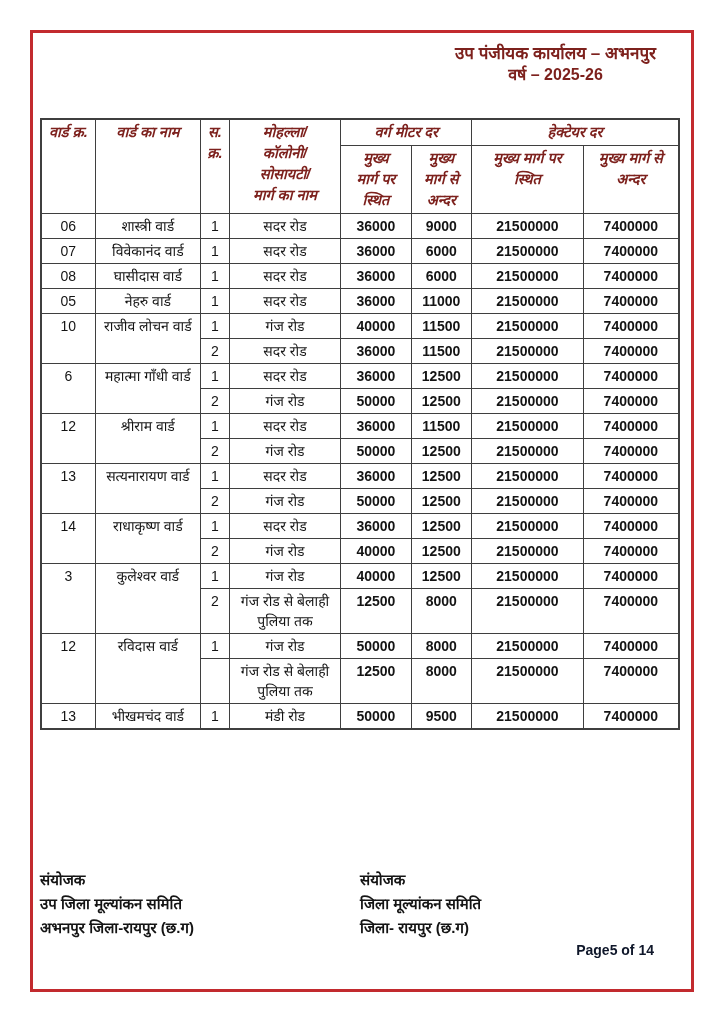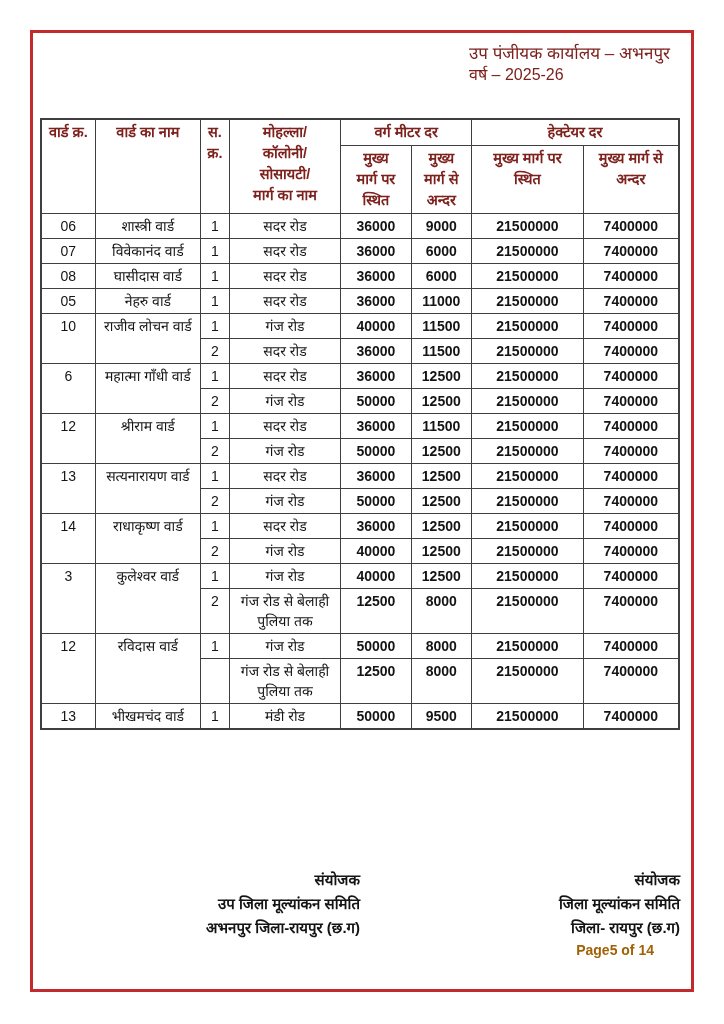--- a/index.html
+++ b/index.html
@@ -15,42 +15,43 @@
     width:724px;height:1024px;
     background:#ffffff;
     font-family:"Liberation Sans","DejaVu Sans",sans-serif;
     overflow:hidden;
   }
   .frame{
     position:absolute;left:30px;top:30px;width:664px;height:962px;
     border:3px solid var(--border-red,#c22a2e);
   }
   .doc-header{
-    position:absolute;top:44px;right:54px;
-    text-align:left;color:var(--heading-maroon,#7d211d);
-    font-weight:normal;
+    position:absolute;top:44px;right:68px;
+    text-align:center;color:var(--heading-maroon,#7d211d);
+    font-weight:bold;
   }
   .doc-header .line1{font-size:17px;line-height:1.2;}
   .doc-header .line2{font-size:16px;margin-top:1px;line-height:1.2;}
   table.rate-table{
     position:absolute;left:40px;top:118px;width:640px;
     border-collapse:collapse;table-layout:fixed;
     border:2px solid var(--grid-gray,#3f3f3f);
   }
   .rate-table th,.rate-table td{
     border:1px solid var(--grid-gray,#3f3f3f);
     padding:2px 3px;
     overflow:hidden;
   }
   .rate-table thead th{
     color:var(--heading-maroon,#7d211d);
     font-weight:bold;
     font-size:14.5px;line-height:21px;
     text-align:center;vertical-align:top;
     white-space:pre-line;
+    font-style:italic;
   }
   .rate-table tbody td{
     color:var(--text-black,#141414);
     font-size:14px;line-height:20px;
     text-align:center;vertical-align:top;
     white-space:pre-line;
   }
   .rate-table tbody td.num{
     font-weight:bold;
     font-size:14px;
@@ -61,27 +62,27 @@
   .col-road{width:17.5%;}
   .col-sqm-main{width:11%;}
   .col-sqm-inner{width:9.5%;}
   .col-ha-main{width:17.5%;}
   .col-ha-inner{width:15%;}
   .footer{
     position:absolute;left:40px;top:868px;width:640px;
     display:flex;color:var(--text-black,#141414);
   }
   .footer .sig-block{
-    width:50%;text-align:right;
+    width:50%;text-align:left;
     font-size:15px;font-weight:bold;line-height:24px;
     white-space:pre-line;
   }
   .page-label{
     position:absolute;right:70px;top:942px;
-    font-size:14px;font-weight:600;color:#a16207;
+    font-size:14px;font-weight:600;color:#0f172a;
   }
 </style>
 </head>
 <body>
 
 <div class="page">
   <div class="frame"></div>
 
   <div class="doc-header">
     <div class="line1">उप पंजीयक कार्यालय – अभनपुर</div>

